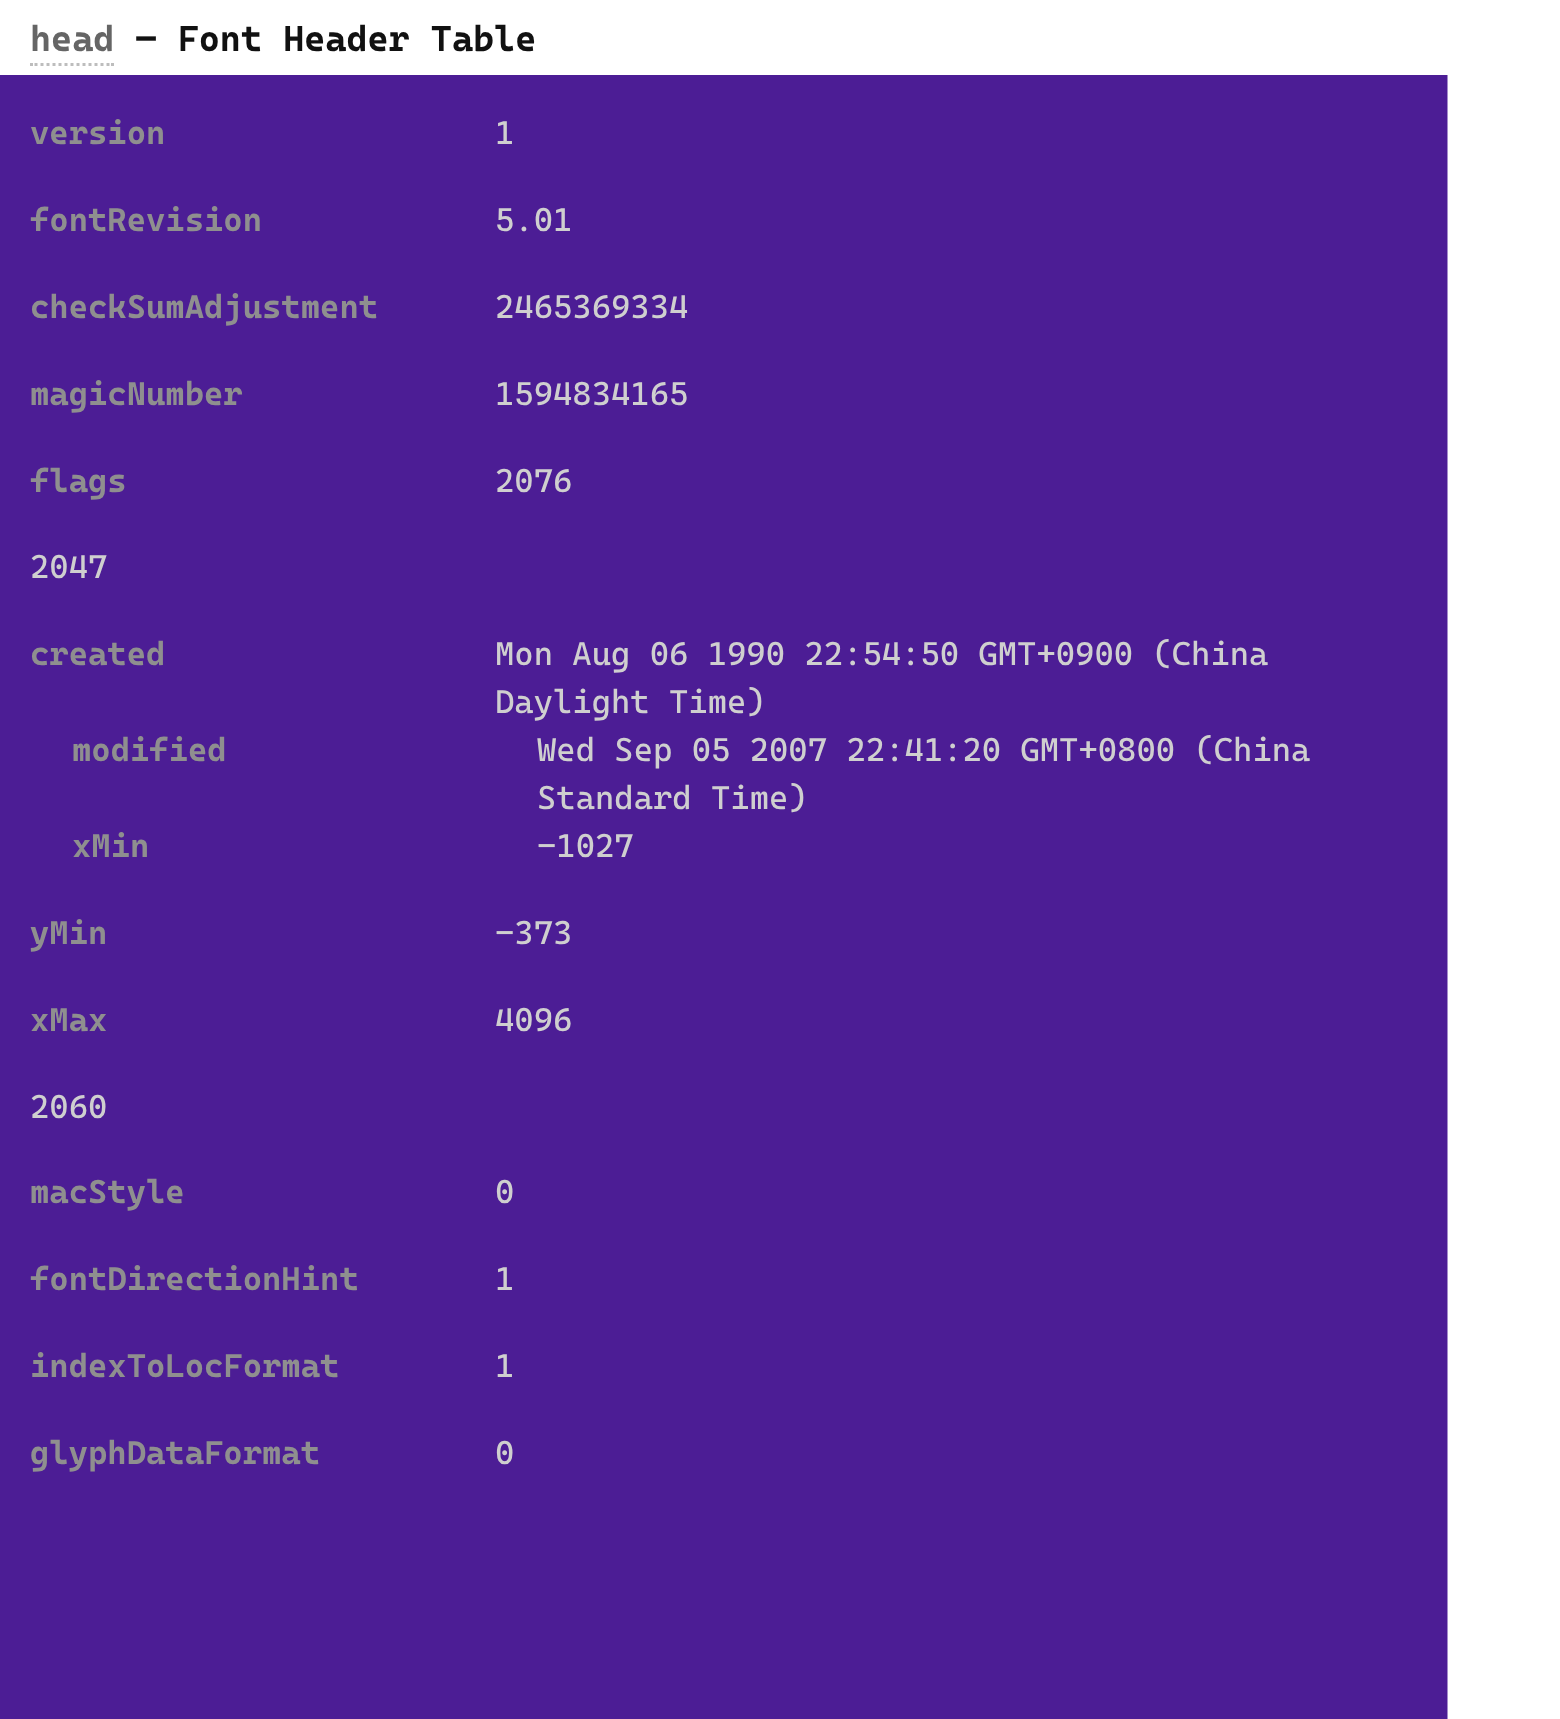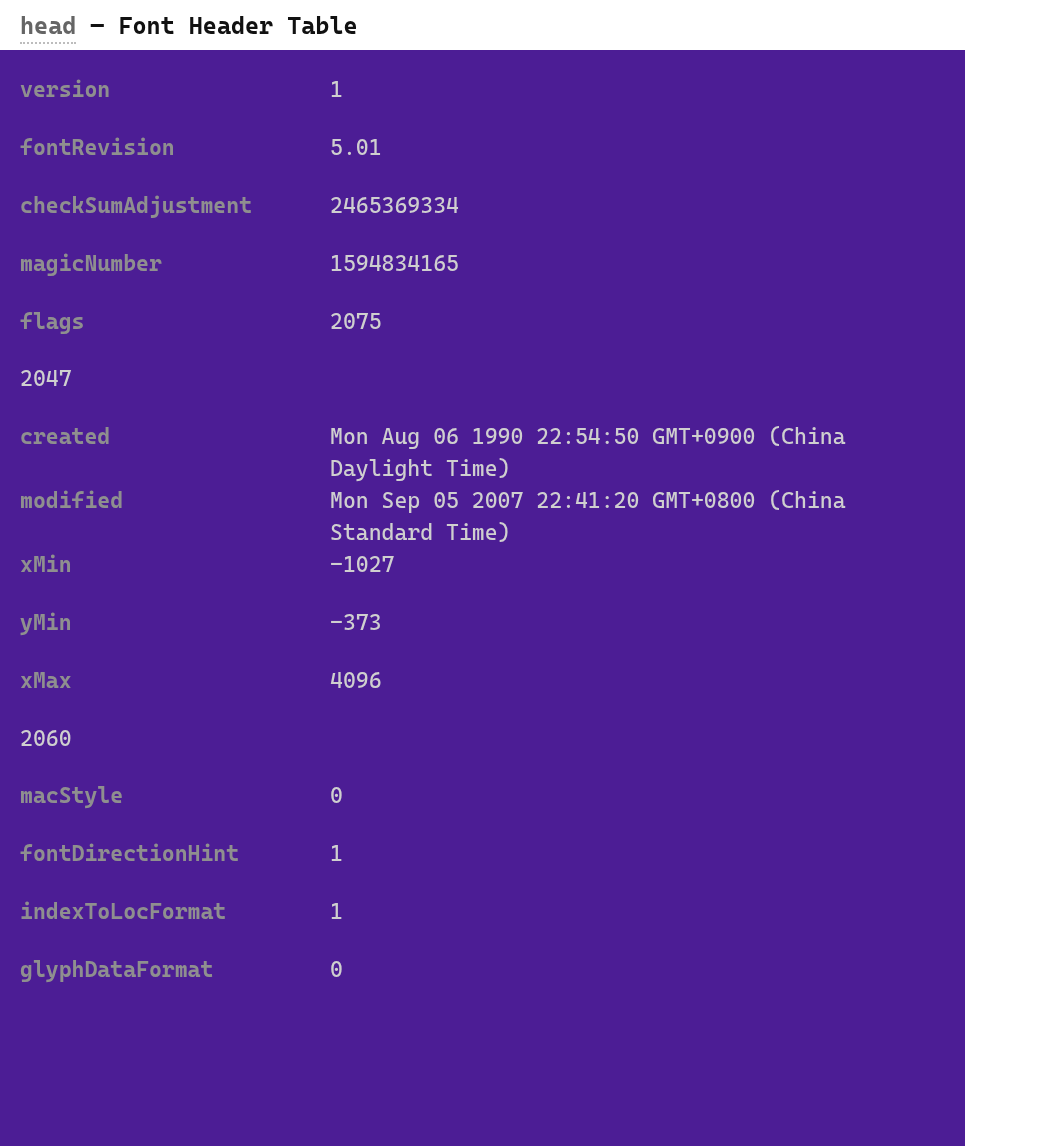--- a/index.html
+++ b/index.html
@@ -40,20 +40,21 @@
     display: flex;
     align-items: flex-start;
     font-size: 22px;
     line-height: 1.45;
   }
   .row + .row {
     margin-top: 26px;
   }
   .row.tight {
     margin-top: 0;
+    margin-left: 28px;
   }
   .key {
     flex: 0 0 310px;
     color: #8f8f8f;
     font-weight: 700;
   }
   .val {
     flex: 1 1 auto;
     color: #cfcfcf;
     word-break: break-word;
@@ -81,32 +82,32 @@
       <div class="row">
         <div class="key">checkSumAdjustment</div>
         <div class="val">2465369334</div>
       </div>
       <div class="row">
         <div class="key">magicNumber</div>
         <div class="val">1594834165</div>
       </div>
       <div class="row">
         <div class="key">flags</div>
-        <div class="val">2075</div>
+        <div class="val">2076</div>
       </div>
       <div class="row">
         <div class="val">2047</div>
       </div>
       <div class="row">
         <div class="key">created</div>
         <div class="val">Mon Aug 06 1990 22:54:50 GMT+0900 (China Daylight Time)</div>
       </div>
       <div class="row tight">
         <div class="key">modified</div>
-        <div class="val">Mon Sep 05 2007 22:41:20 GMT+0800 (China Standard Time)</div>
+        <div class="val">Wed Sep 05 2007 22:41:20 GMT+0800 (China Standard Time)</div>
       </div>
       <div class="row tight">
         <div class="key">xMin</div>
         <div class="val">-1027</div>
       </div>
       <div class="row">
         <div class="key">yMin</div>
         <div class="val">-373</div>
       </div>
       <div class="row">

